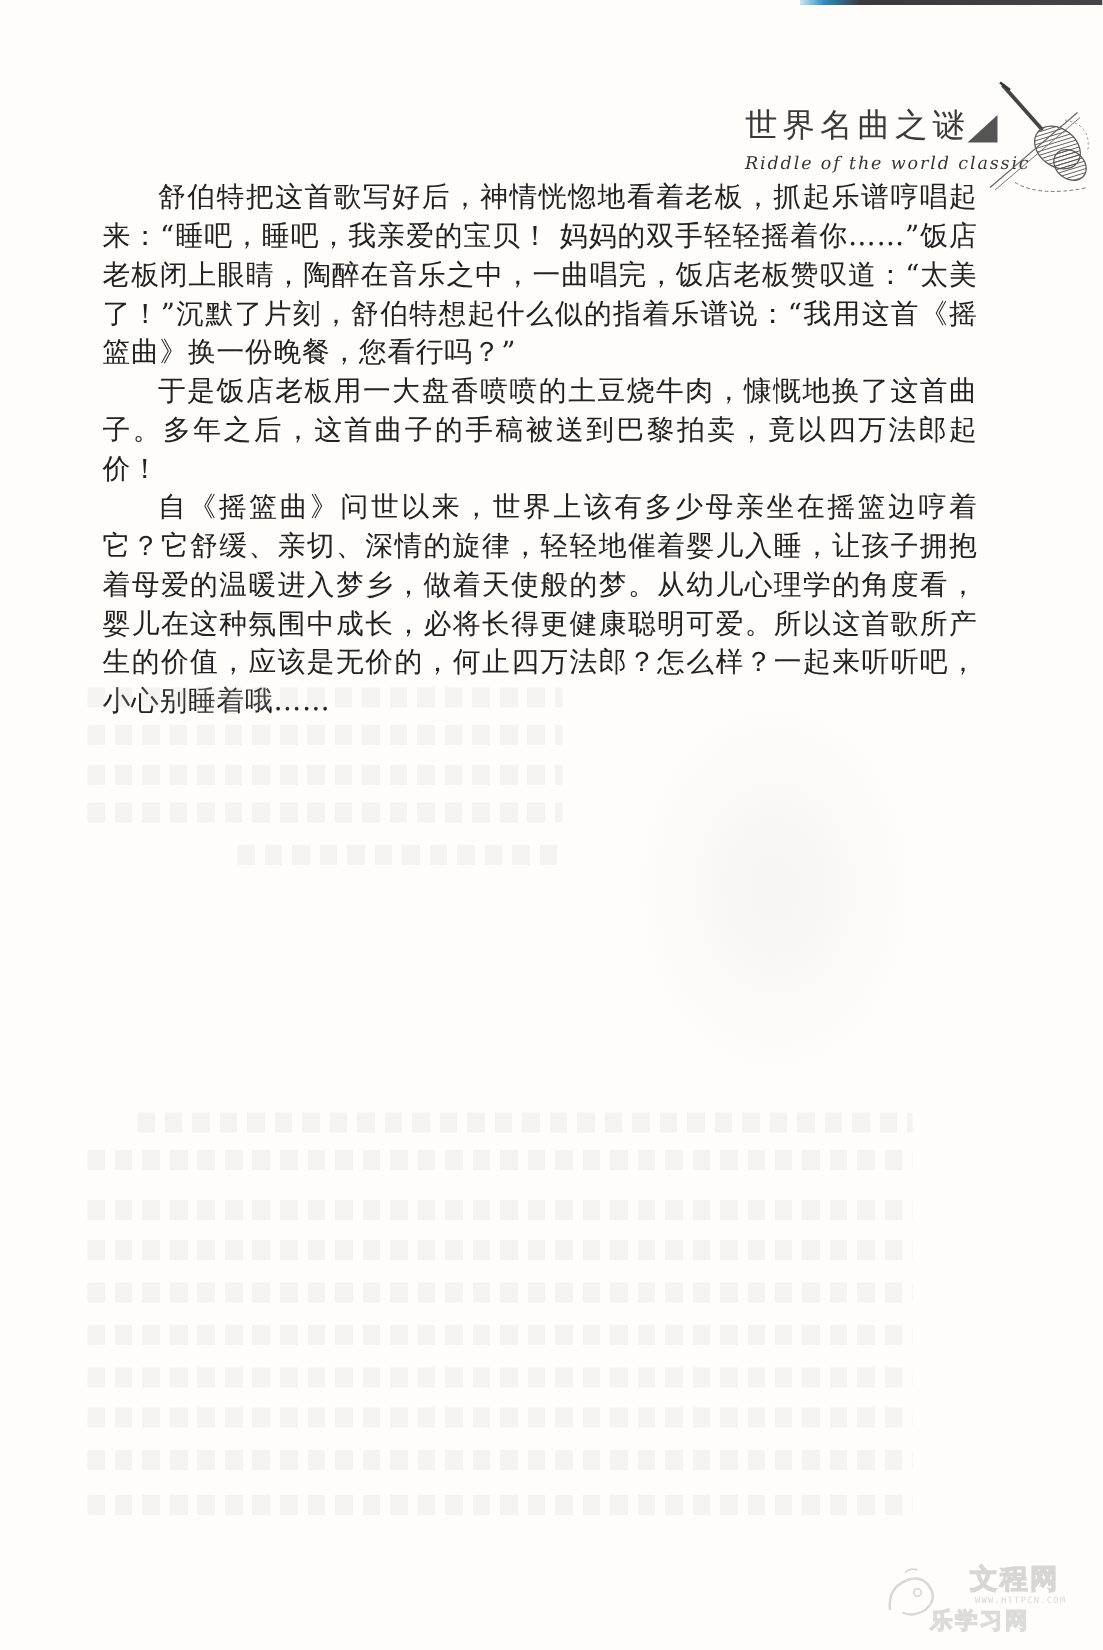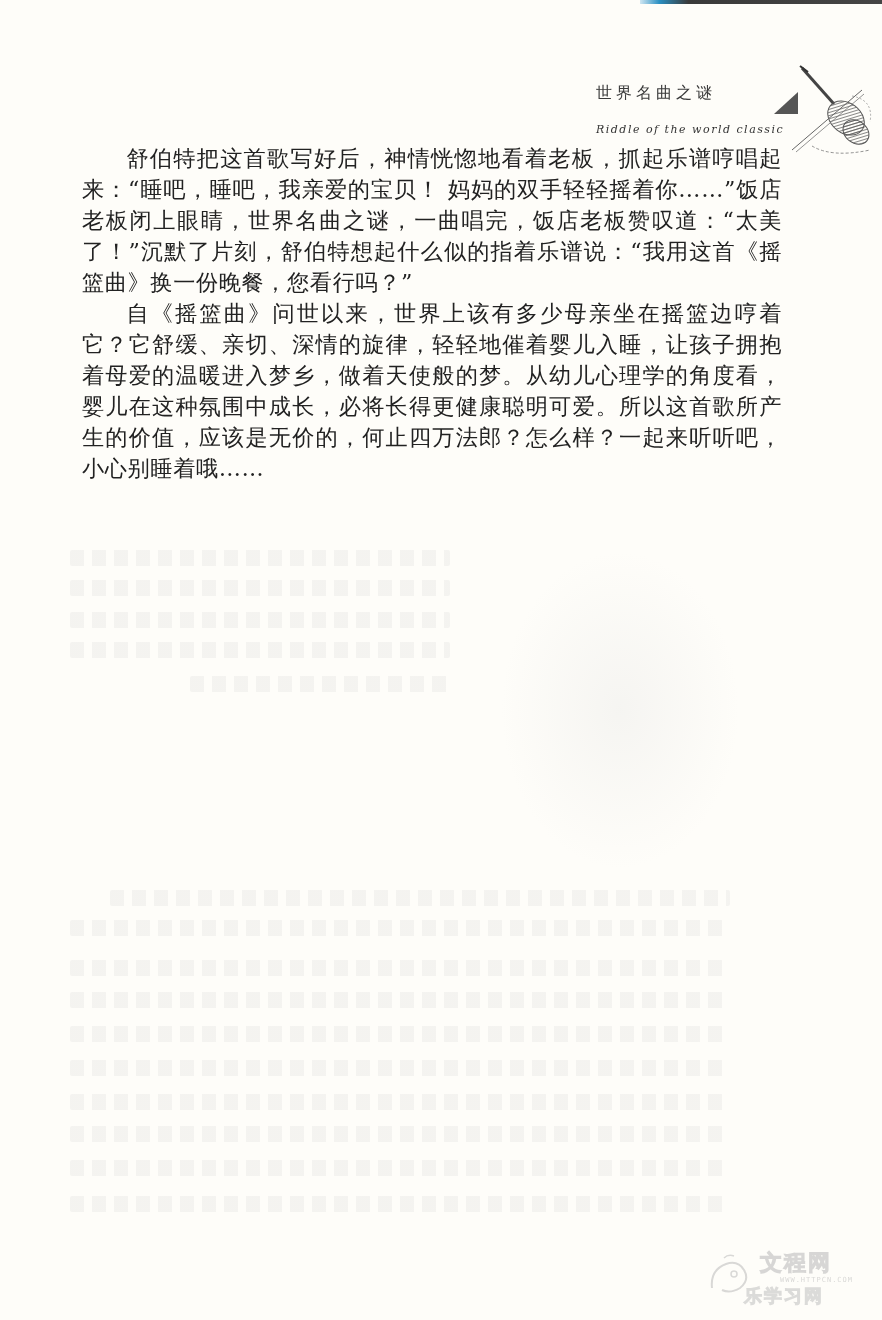--- a/index.html
+++ b/index.html
@@ -27,42 +27,42 @@
     top: 60px;
     right: 0;
     width: 322px;
     height: 100px;
   }
   .header-title {
     position: absolute;
     left: 36px;
     top: 23px;
     font-family: "DejaVu Sans", "Liberation Sans", sans-serif;
-    font-size: 16px;
+    font-size: 26px;
     letter-spacing: 4px;
     color: #3a3a3a;
     font-weight: normal;
     white-space: nowrap;
   }
   .header-triangle {
     position: absolute;
     left: 214px;
     top: 32px;
     width: 0;
     height: 0;
     border-left: 24px solid transparent;
     border-bottom: 22px solid #555;
   }
   .header-subtitle {
     position: absolute;
     left: 36px;
     top: 63px;
     font-family: "DejaVu Serif", "Liberation Serif", serif;
     font-style: italic;
-    font-size: 11px;
+    font-size: 14px;
     letter-spacing: 1.5px;
     color: #333;
     white-space: nowrap;
   }
   .guitar-icon {
     position: absolute;
     left: 222px;
     top: 0px;
     width: 100px;
     height: 100px;
@@ -116,21 +116,21 @@
   }
   .watermark-logo {
     position: absolute;
     left: 0;
     top: 6px;
     width: 56px;
     height: 56px;
   }
   .watermark-name {
     position: absolute;
-    left: 56px;
+    left: 72px;
     top: 4px;
     font-family: "DejaVu Sans", "Liberation Sans", sans-serif;
     font-size: 22px;
     color: transparent;
     -webkit-text-stroke: 1px #b8b8b8;
     letter-spacing: 2px;
     font-weight: bold;
   }
   .watermark-url {
     position: absolute;
@@ -174,21 +174,22 @@
     <ellipse cx="64" cy="58" rx="20" ry="15" transform="rotate(38 64 58)" fill="url(#hatch)" stroke="#555" stroke-width="1"></ellipse>
     <ellipse cx="74" cy="72" rx="14" ry="11" transform="rotate(38 74 72)" fill="url(#hatch)" stroke="#555" stroke-width="1"></ellipse>
     <line x1="10" y1="90" x2="80" y2="30" stroke="#666" stroke-width="1"></line>
     <line x1="14" y1="92" x2="82" y2="34" stroke="#777" stroke-width="0.8"></line>
     <path d="M30 86 Q50 98 88 90" stroke="#777" stroke-width="0.8" fill="none" stroke-dasharray="3 2"></path>
     <path d="M70 36 Q92 40 88 62" stroke="#888" stroke-width="0.7" fill="none" stroke-dasharray="2 2"></path>
   </svg>
 </div>
 
 <div class="text-block">
-  <p class="para">舒伯特把这首歌写好后，神情恍惚地看着老板，抓起乐谱哼唱起来：“睡吧，睡吧，我亲爱的宝贝！ 妈妈的双手轻轻摇着你……”饭店老板闭上眼睛，世界名曲之谜，一曲唱完，饭店老板赞叹道：“太美了！”沉默了片刻，舒伯特想起什么似的指着乐谱说：“我用这首《摇篮曲》换一份晚餐，您看行吗？”</p>
+  <p class="para">舒伯特把这首歌写好后，神情恍惚地看着老板，抓起乐谱哼唱起来：“睡吧，睡吧，我亲爱的宝贝！ 妈妈的双手轻轻摇着你……”饭店老板闭上眼睛，陶醉在音乐之中，一曲唱完，饭店老板赞叹道：“太美了！”沉默了片刻，舒伯特想起什么似的指着乐谱说：“我用这首《摇篮曲》换一份晚餐，您看行吗？”</p>
+  <p class="para">于是饭店老板用一大盘香喷喷的土豆烧牛肉，慷慨地换了这首曲子。多年之后，这首曲子的手稿被送到巴黎拍卖，竟以四万法郎起价！</p>
   <p class="para">自《摇篮曲》问世以来，世界上该有多少母亲坐在摇篮边哼着它？它舒缓、亲切、深情的旋律，轻轻地催着婴儿入睡，让孩子拥抱着母爱的温暖进入梦乡，做着天使般的梦。从幼儿心理学的角度看，婴儿在这种氛围中成长，必将长得更健康聪明可爱。所以这首歌所产生的价值，应该是无价的，何止四万法郎？怎么样？一起来听听吧，小心别睡着哦……</p>
 </div>
 
 <div class="ghost-area">
   <div class="ghost-blob"></div>
   <div class="ghost-line" style="left:10px;top:30px;width:380px;"></div>
   <div class="ghost-line" style="left:10px;top:60px;width:380px;"></div>
   <div class="ghost-line" style="left:10px;top:92px;width:380px;"></div>
   <div class="ghost-line" style="left:10px;top:122px;width:380px;"></div>
   <div class="ghost-line" style="left:130px;top:156px;width:260px;"></div>

